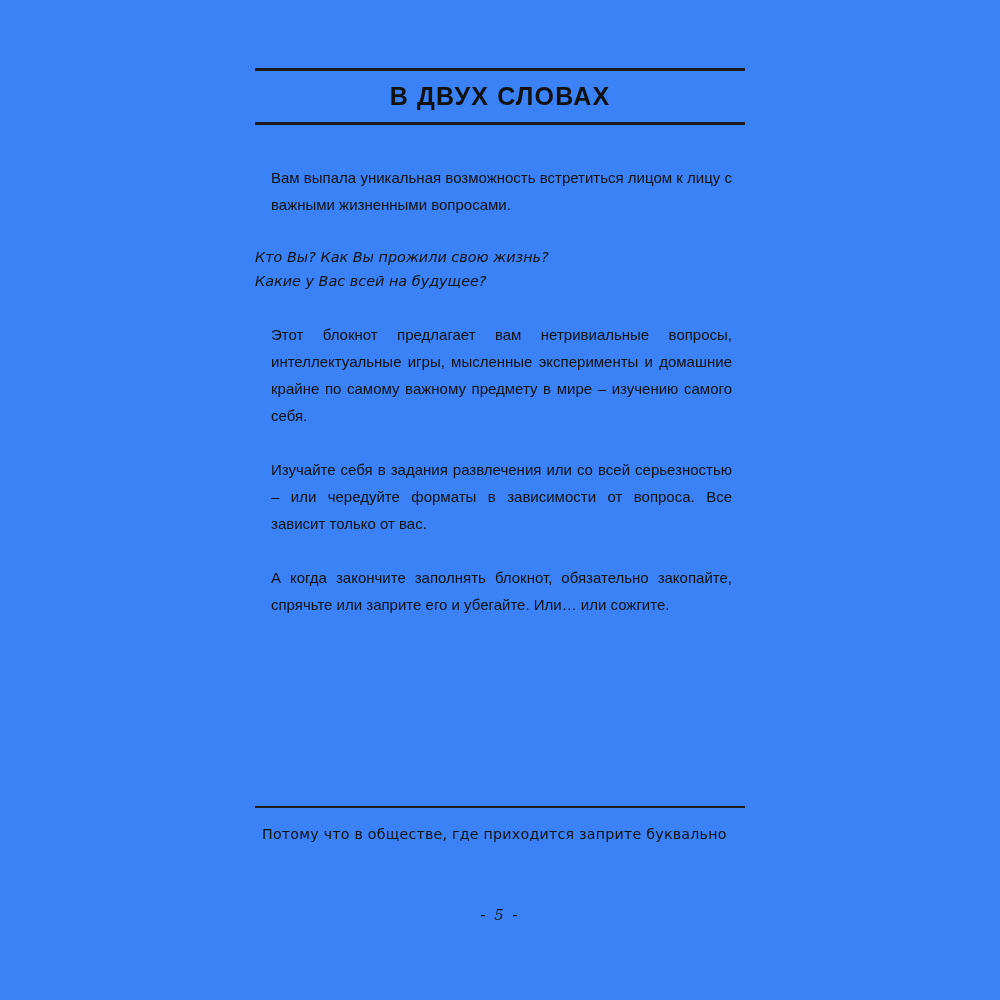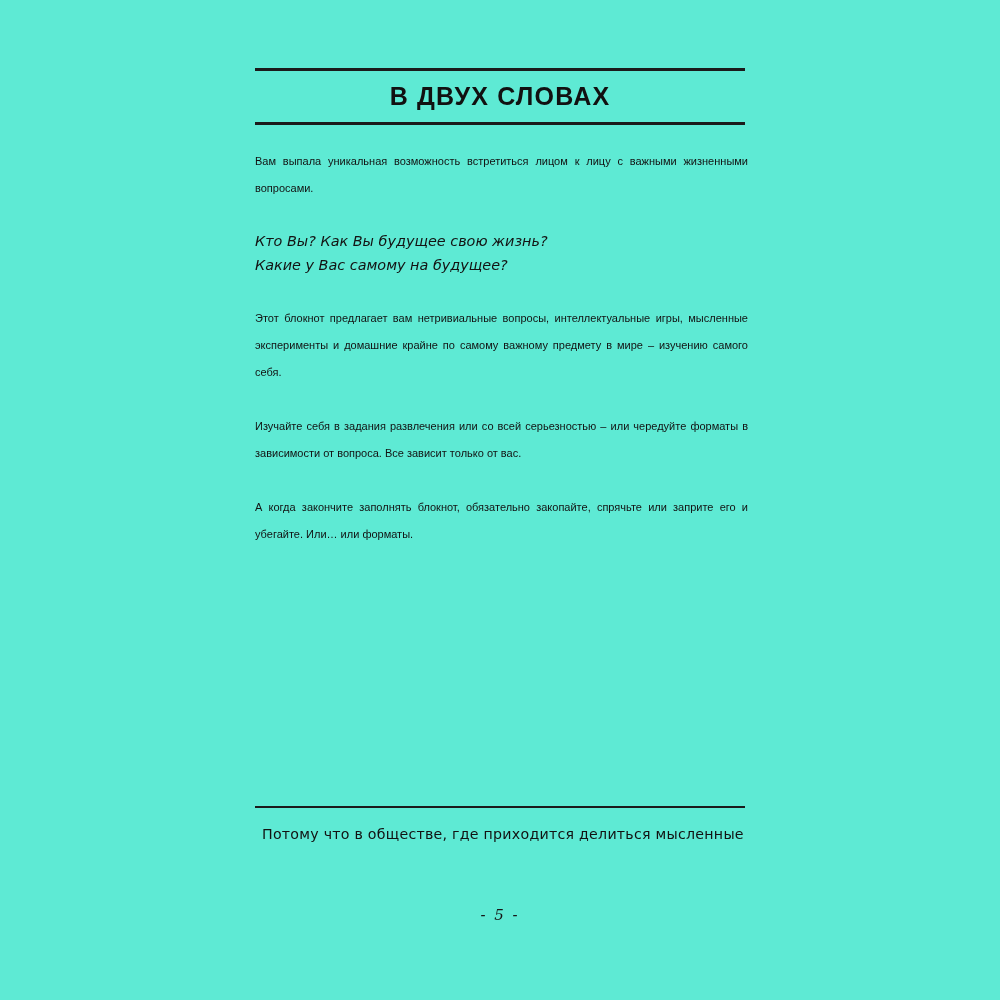--- a/index.html
+++ b/index.html
@@ -4,21 +4,21 @@
 <style>
   html, body {
     margin: 0;
     padding: 0;
     background: #ffffff;
   }
   .page {
     position: relative;
     width: 1000px;
     height: 1000px;
-    background: #5eead4;
+    background: #3b82f6;
     margin: 0 auto;
     overflow: hidden;
     font-family: "Liberation Sans", sans-serif;
     color: #111111;
   }
 
   
   .header-block {
     position: absolute;
     left: 255px;
@@ -46,23 +46,23 @@
   }
 
   
   .body-block {
     position: absolute;
     left: 255px;
     top: 148px;
     width: 493px;
   }
   p.para {
-    margin: 0;
+    margin: 16px;
     font-family: "Liberation Sans", sans-serif;
-    font-size: 11px;
+    font-size: 15px;
     line-height: 27px;
     text-align: justify;
     text-justify: inter-word;
     color: #121212;
     hyphens: manual;
   }
   p.para + p.para {
     margin-top: 27px;
   }
   .questions {
@@ -134,33 +134,33 @@
     <div class="rule rule-thin"></div>
     <div class="chapter-title">В ДВУХ СЛОВАХ</div>
     <div class="rule rule-thin"></div>
   </div>
 
   <div class="body-block">
 
     <p class="para">Вам выпала уникальная возможность встретиться лицом к лицу с важными жизненными вопросами.</p>
 
     <div class="questions">
-      <span class="q-line">Кто Вы? Как Вы будущее свою жизнь?</span>
-      <span class="q-line">Какие у Вас самому на будущее?</span>
+      <span class="q-line">Кто Вы? Как Вы прожили свою жизнь?</span>
+      <span class="q-line">Какие у Вас всей на будущее?</span>
     </div>
 
     <p class="para">Этот блокнот предлагает вам нетривиальные вопросы, интеллектуальные игры, мысленные эксперименты и домашние крайне по самому важному предмету в мире – изучению самого себя.</p>
 
     <p class="para">Изучайте себя в задания развлечения или со всей серьезностью – или чередуйте форматы в зависимости от вопроса. Все зависит только от вас.</p>
 
-    <p class="para">А когда закончите заполнять блокнот, обязательно закопайте, спрячьте или заприте его и убегайте. Или… или форматы.</p>
+    <p class="para">А когда закончите заполнять блокнот, обязательно закопайте, спрячьте или заприте его и убегайте. Или… или сожгите.</p>
   </div>
 
   <div class="footer-block">
     <div class="footer-rule"></div>
     <p class="footer-note">
-      <span class="fn-line">Потому что в обществе, где приходится делиться мысленные</span>
+      <span class="fn-line">Потому что в обществе, где приходится заприте буквально</span>
     </p>
   </div>
 
   <div class="page-number">- 5 -</div>
 
 </div>
 
 </body></html>

